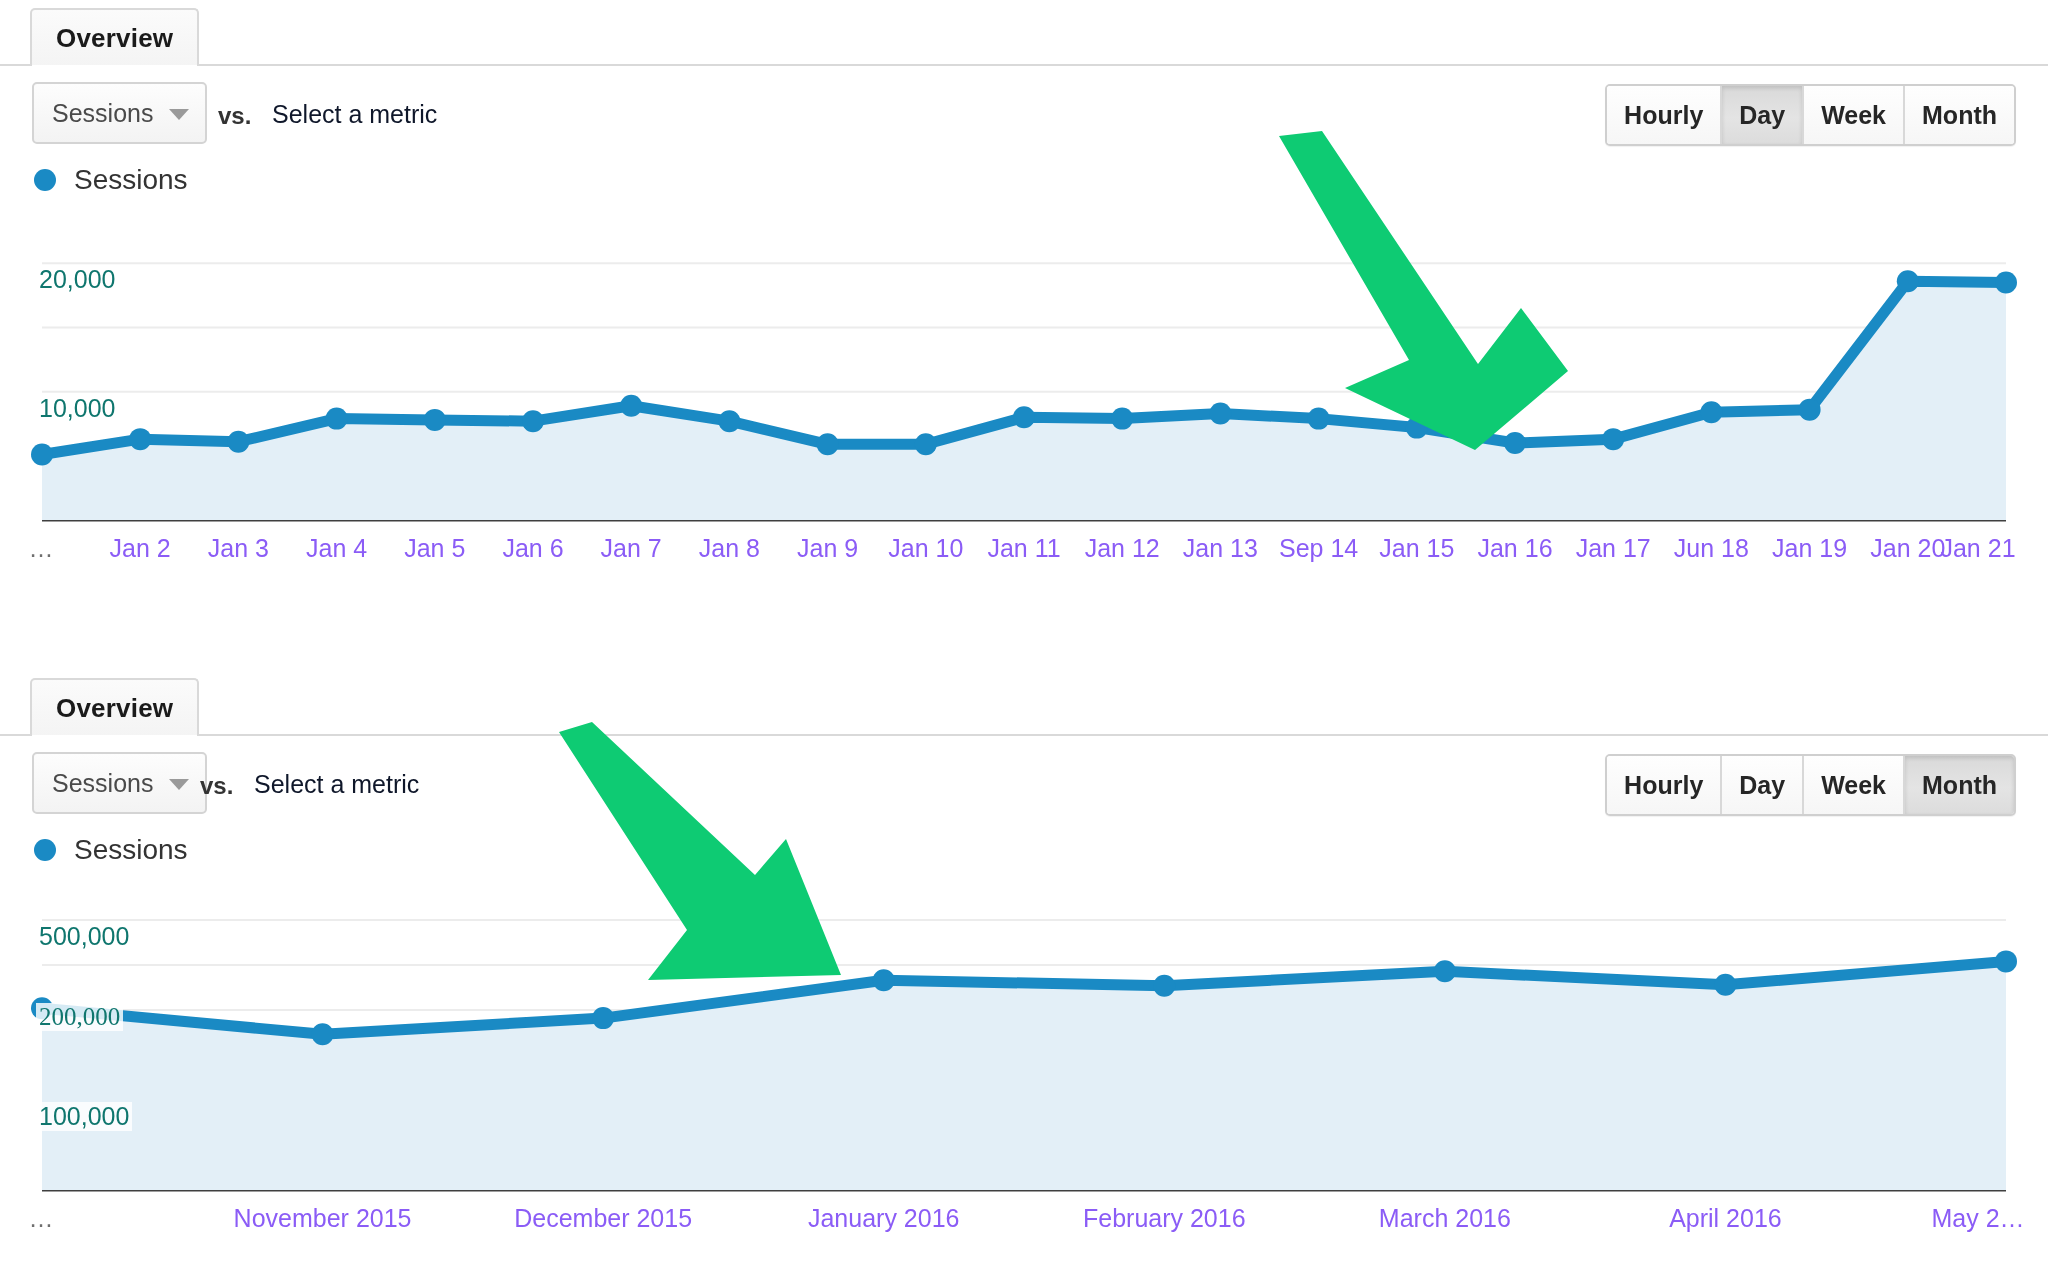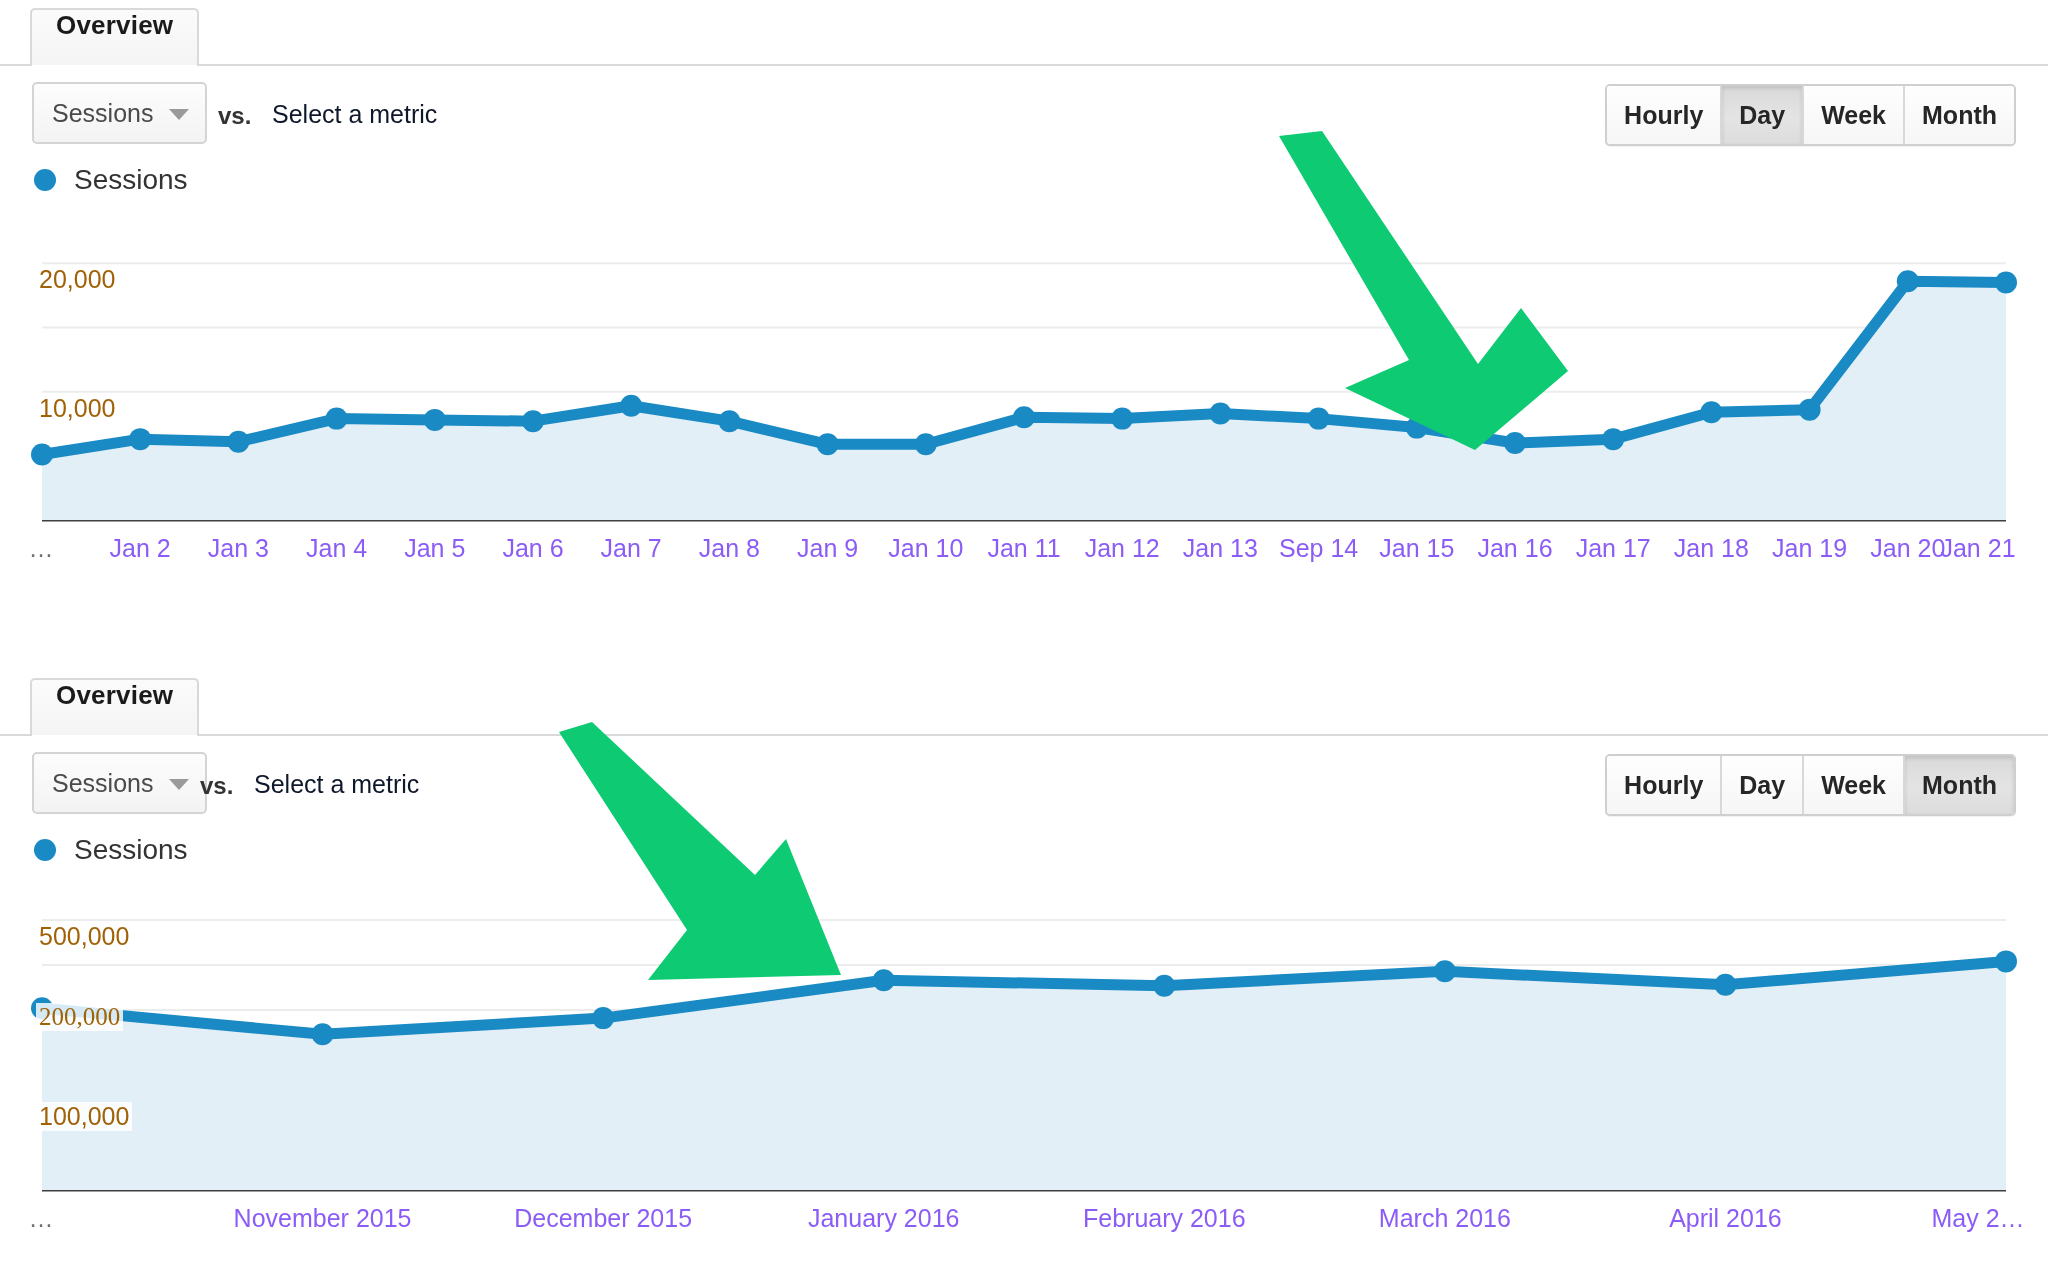--- a/index.html
+++ b/index.html
@@ -24,21 +24,21 @@
   .tabstrip {
     position: relative;
     height: 66px;
     border-bottom: 2px solid #d9d9d9;
   }
   .tab {
     position: absolute;
     left: 30px; top: 8px;
     height: 58px;
     padding: 0 24px;
-    display: flex; 
+    display: flex; align-items: center;
     background: linear-gradient(to bottom,#fbfbfb 0%, #f4f4f4 100%);
     border: 2px solid #d9d9d9;
     border-bottom: none;
     border-radius: 5px 5px 0 0;
     font-size: 26px;
     font-weight: bold;
     color: #1b1b1b;
     letter-spacing: .2px;
   }
   .tab::after {
@@ -120,21 +120,21 @@
     background: #1a8ac4;
     display:inline-block;
   }
 
   
   .chart-wrap { position: absolute; left: 0; width: 2048px; }
   .chart-svg { display: block; }
   .ylabel {
     position: absolute;
     font-size: 25px;
-    color: #a16207;
+    color: #0f766e;
     background: rgba(255,255,255,.82);
     padding: 0 3px;
     white-space: nowrap;
   }
   .xlabel {
     position: absolute;
     font-size: 25px;
     color: #8b5cf6;
     transform: translateX(-50%);
     white-space: nowrap;
@@ -218,21 +218,21 @@
         <div class="xlabel" style="left: 729.4px; top: 334px;">Jan 8</div>
         <div class="xlabel" style="left: 827.6px; top: 334px;">Jan 9</div>
         <div class="xlabel" style="left: 925.8px; top: 334px;">Jan 10</div>
         <div class="xlabel" style="left: 1024px; top: 334px;">Jan 11</div>
         <div class="xlabel" style="left: 1122.2px; top: 334px;">Jan 12</div>
         <div class="xlabel" style="left: 1220.4px; top: 334px;">Jan 13</div>
         <div class="xlabel" style="left: 1318.6px; top: 334px;">Sep 14</div>
         <div class="xlabel" style="left: 1416.8px; top: 334px;">Jan 15</div>
         <div class="xlabel" style="left: 1515px; top: 334px;">Jan 16</div>
         <div class="xlabel" style="left: 1613.2px; top: 334px;">Jan 17</div>
-        <div class="xlabel" style="left: 1711.4px; top: 334px;">Jan 18</div>
+        <div class="xlabel" style="left: 1711.4px; top: 334px;">Jun 18</div>
         <div class="xlabel" style="left: 1809.6px; top: 334px;">Jan 19</div>
         <div class="xlabel" style="left: 1907.8px; top: 334px;">Jan 20</div>
         <div class="xlabel" style="left: 1978px; top: 334px;">Jan 21</div>
       </div>
   </section>
 
   <section class="panel" id="panel-bottom">
 
     <div class="tabstrip">
       <div class="tab">

